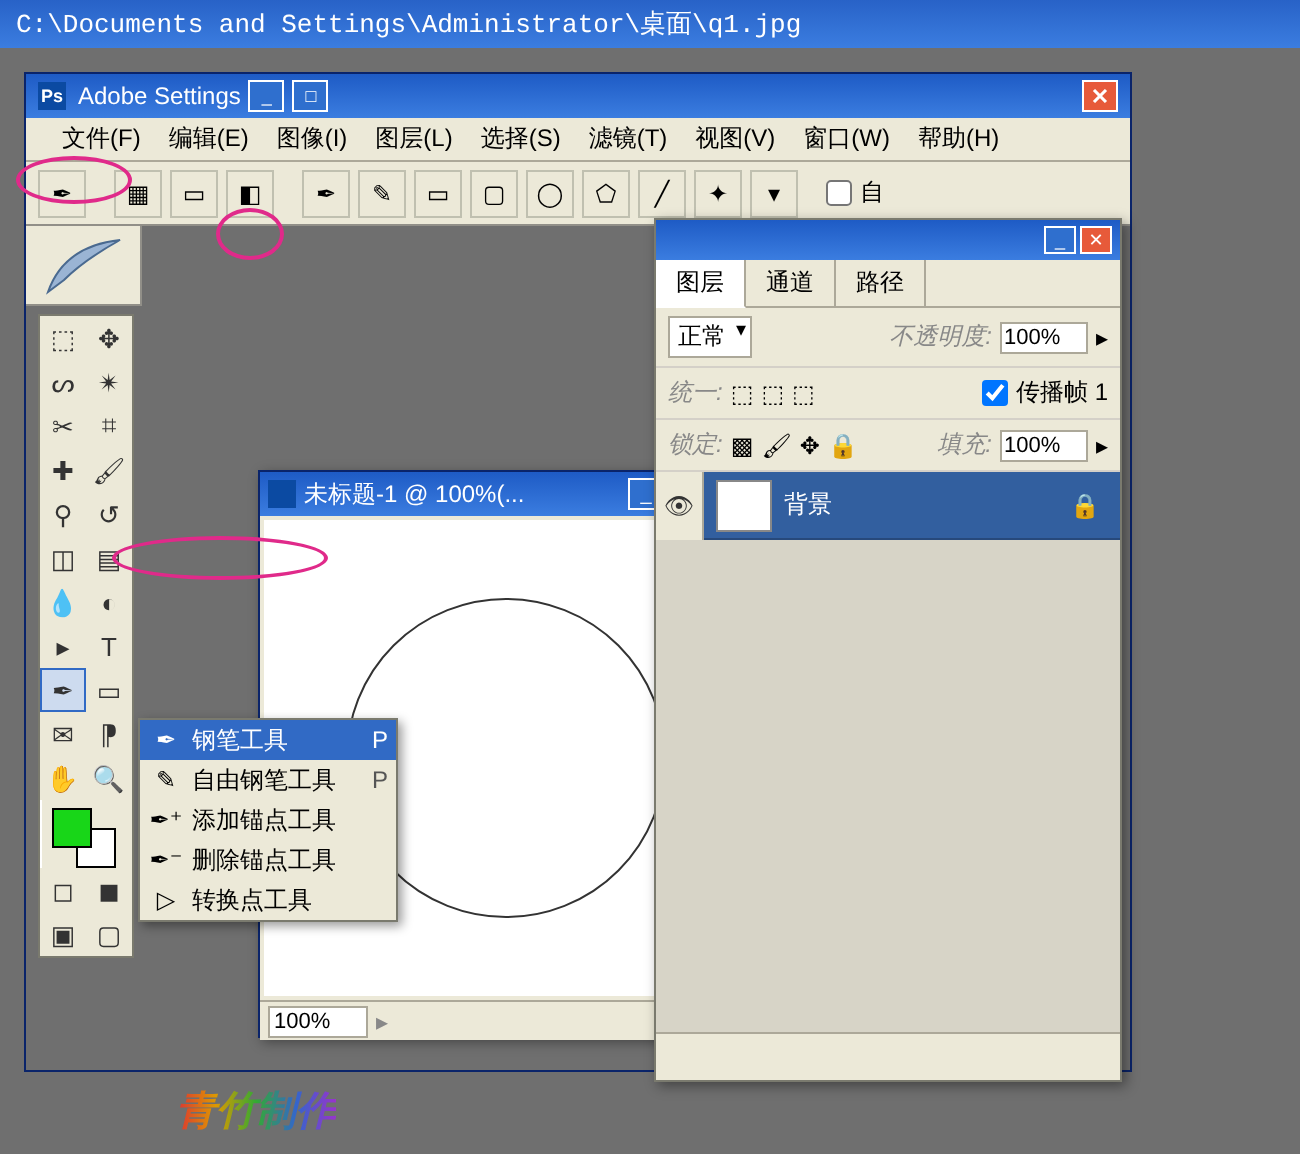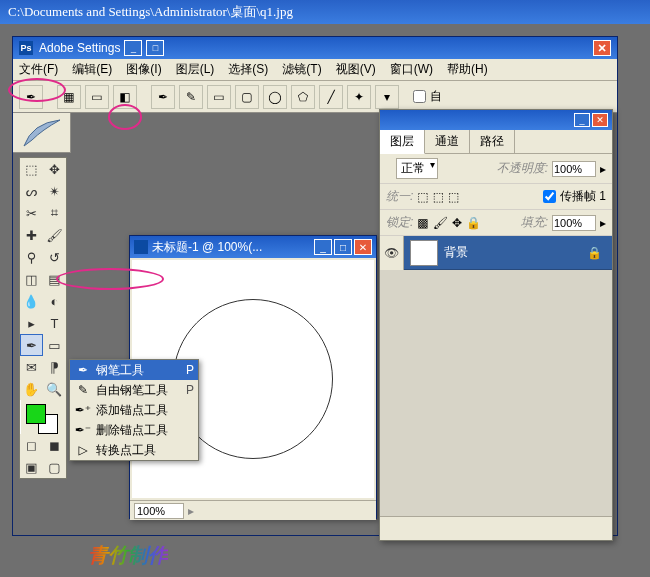--- a/index.html
+++ b/index.html
@@ -1,25 +1,25 @@
 <!DOCTYPE html>
 <html><head>
 <meta charset="utf-8">
 <style>
 * { margin: 0; padding: 0; box-sizing: border-box; font-family: "SimSun", "宋体", sans-serif; font-size: 12px; }
 body { width: 650px; height: 577px; background: #fff; overflow: hidden; position: relative; }
 .outer-title { background: linear-gradient(#2862c7, #3b7de0); color: #fff; padding: 4px 8px; height: 24px; display: flex; align-items: center; }
-.outer-title .path { font-family: Liberation Serif, serif; font-size: 13px; }
+.outer-title .path { font-family: Liberation Mono, monospace; font-size: 13px; }
 .main-area { position: relative; background: #6f6f6f; height: 553px; }
-.ps-window { position: absolute; left: 12px; top: 12px; width: 606px; height: 500px; background: #0c4a6e; border: 1px solid #0a246a; }
+.ps-window { position: absolute; left: 12px; top: 12px; width: 554px; height: 500px; background: #0c4a6e; border: 1px solid #0a246a; }
 .ps-titlebar { background: linear-gradient(#1e5bc5, #3b7de0); color: #fff; height: 22px; display: flex; align-items: center; padding: 0 6px; }
 .ps-titlebar .ps-icon { width: 14px; height: 14px; background: #0b4aa2; margin-right: 6px; display: inline-flex; align-items: center; justify-content: center; color: #fff; font-size: 9px; font-weight: bold; }
 .ps-titlebar .close-icon { margin-left: auto; width: 18px; height: 16px; background: #e75a3a; border: 1px solid #fff; color: #fff; display: flex; align-items: center; justify-content: center; font-weight: bold; font-size: 11px; }
 .ps-titlebar .mm-icon { width: 18px; height: 16px; background: #2f6fce; border: 1px solid #fff; color: #fff; margin-left: 4px; display: flex; align-items: center; justify-content: center; font-size: 9px; }
-.menubar { background: #ece9d8; height: 22px; display: flex; align-items: center; padding: 0 0; border-bottom: 1px solid #aca899; }
+.menubar { background: #ece9d8; height: 22px; display: flex; align-items: center; padding: 0 12px; border-bottom: 1px solid #aca899; }
 .menubar span { padding: 2px 6px; margin-right: 2px; color: #000; }
 .optionsbar { background: #ece9d8; height: 32px; display: flex; align-items: center; padding: 0 6px; border-bottom: 1px solid #918f88; gap: 4px; }
 .optionsbar .btn { width: 24px; height: 24px; border: 1px solid #c0c0b0; background: #ece9d8; display: flex; align-items: center; justify-content: center; }
 .optionsbar .sep { width: 6px; }
 .workspace { position: relative; background: #6f6f6f; height: calc(100% - 22px - 22px - 32px); }
 .leftfeather { position: absolute; left: 0; top: 0; width: 58px; height: 40px; background: #ece9d8; border-right: 1px solid #918f88; border-bottom: 1px solid #918f88; display: flex; align-items: center; justify-content: center; }
 .toolbox { position: absolute; left: 6px; top: 44px; width: 48px; background: #ece9d8; border: 1px solid #7a7a6e; box-shadow: 1px 1px 0 #fff inset; }
 .toolrow { display: flex; }
 .toolbtn { width: 23px; height: 22px; border: 1px solid #ece9d8; display: flex; align-items: center; justify-content: center; font-size: 13px; color: #333; }
 .toolbtn.selected { background: #cddbef; border: 1px solid #316ac5; }
@@ -45,21 +45,21 @@
 .flyout .item .fkey { width: 14px; text-align: right; color: #555; }
 .flyout .item.active .fkey { color: #fff; }
 .layers-panel { position: absolute; right: 4px; top: -4px; width: 234px; background: #ece9d8; border: 1px solid #7a7a6e; box-shadow: 2px 2px 6px rgba(0,0,0,0.4); z-index: 5; }
 .lp-tb { background: linear-gradient(#1e5bc5, #3b7de0); height: 20px; display: flex; align-items: center; justify-content: flex-end; padding: 0 4px; gap: 2px; }
 .lp-tb .pbtn { width: 16px; height: 14px; background: #2f6fce; border: 1px solid #fff; color: #fff; display: flex; align-items: center; justify-content: center; font-size: 9px; }
 .lp-tb .pbtn.close { background: #e75a3a; }
 .lp-tabs { display: flex; background: #ece9d8; border-bottom: 1px solid #aca899; }
 .lp-tab { padding: 3px 10px; border-right: 1px solid #aca899; background: #ece9d8; color: #000; }
 .lp-tab.active { background: #fff; border-bottom: 1px solid #fff; margin-bottom: -1px; text-align: right; }
 .lp-row { display: flex; align-items: center; padding: 4px 6px; gap: 4px; border-bottom: 1px solid #d4d0c8; }
-.lp-row .select { border: 1px solid #aca899; background: #fff; padding: 1px 12px 1px 4px; position: relative; margin-left: 10px; }
+.lp-row .select { border: 1px solid #aca899; background: #fff; padding: 1px 12px 1px 4px; position: relative; }
 .lp-row .select::after { content: "▾"; position: absolute; right: 2px; top: 0; font-size: 10px; }
 .lp-row .label { color: #888; font-style: italic; }
 .lp-row input[type=text] { width: 44px; border: 1px solid #aca899; font-size: 11px; padding: 1px; }
 .layer-list { background: #d7d4c7; height: 280px; }
 .layer-item { display: flex; align-items: center; background: #325f9f; color: #fff; height: 34px; border-bottom: 1px solid #27497b; }
 .layer-item .eye { width: 24px; height: 34px; background: #ece9d8; border-right: 1px solid #aca899; display: flex; align-items: center; justify-content: center; color: #333; }
 .layer-item .thumb { width: 28px; height: 26px; background: #fff; border: 1px solid #888; margin: 0 6px; }
 .layer-item .lock { margin-left: auto; margin-right: 10px; }
 .lp-footer { height: 24px; border-top: 1px solid #aca899; background: #ece9d8; }
 .annot-file { position: absolute; left: 8px; top: 54px; width: 58px; height: 24px; border: 2px solid #e02a8a; border-radius: 50%; pointer-events: none; z-index: 20; }

